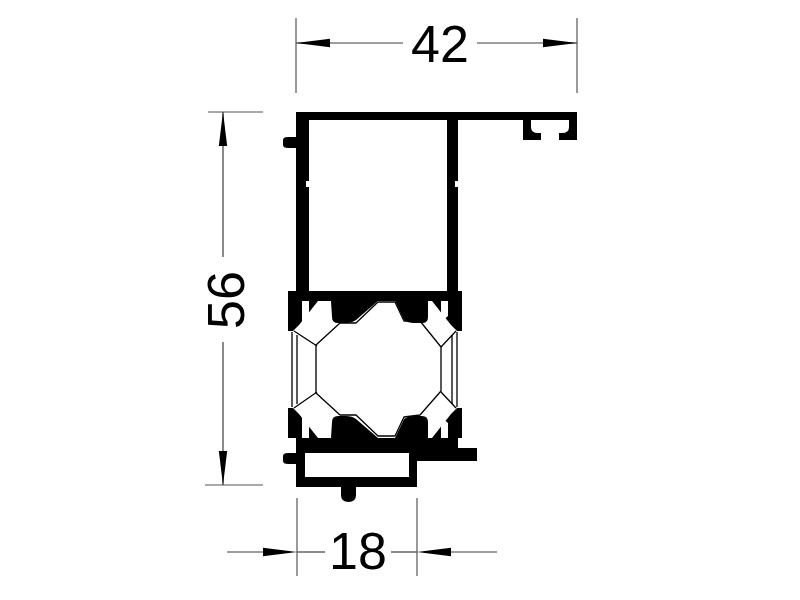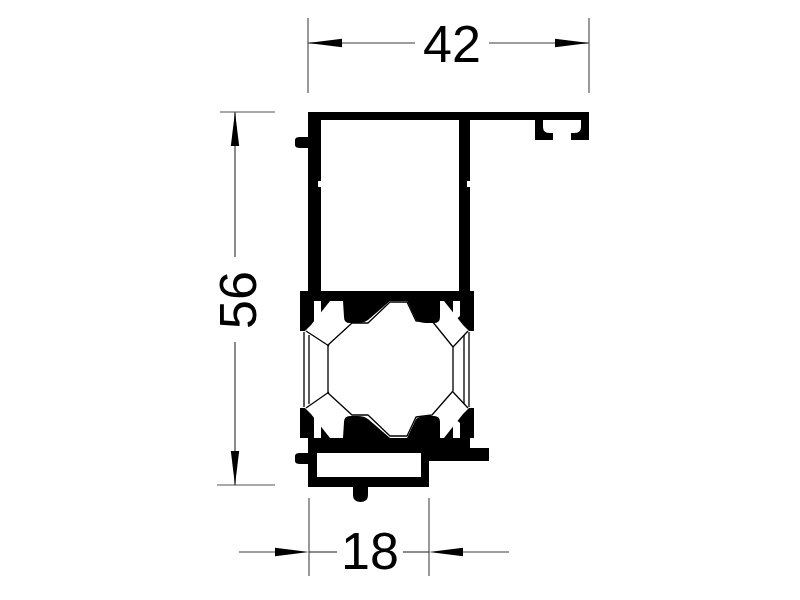--- a/index.html
+++ b/index.html
@@ -1,16 +1,16 @@
 <!DOCTYPE html>
 <html><head>
 <meta charset="utf-8">
 <style>
   html,body{margin:0;padding:0;background:#ffffff;}
-  .stage{width:720px;height:600px;position:relative;background:#ffffff;overflow:hidden;margin-left:12px;}
+  .stage{width:720px;height:600px;position:relative;background:#ffffff;overflow:hidden;}
   svg{display:block;}
   .alu{fill:#000000;stroke:none;}
   .cut{fill:#ffffff;stroke:none;}
   .thin{fill:none;stroke:#000000;stroke-width:1.3;stroke-linejoin:round;}
   .dimline{fill:none;stroke:#3d3d3d;stroke-width:1.2;}
   .extline{fill:none;stroke:#555555;stroke-width:1.2;}
   .arrow{fill:#000000;stroke:none;}
   .dimtext{font-family:"Liberation Sans", sans-serif;font-size:52px;fill:#000000;}
 </style>
 </head>

